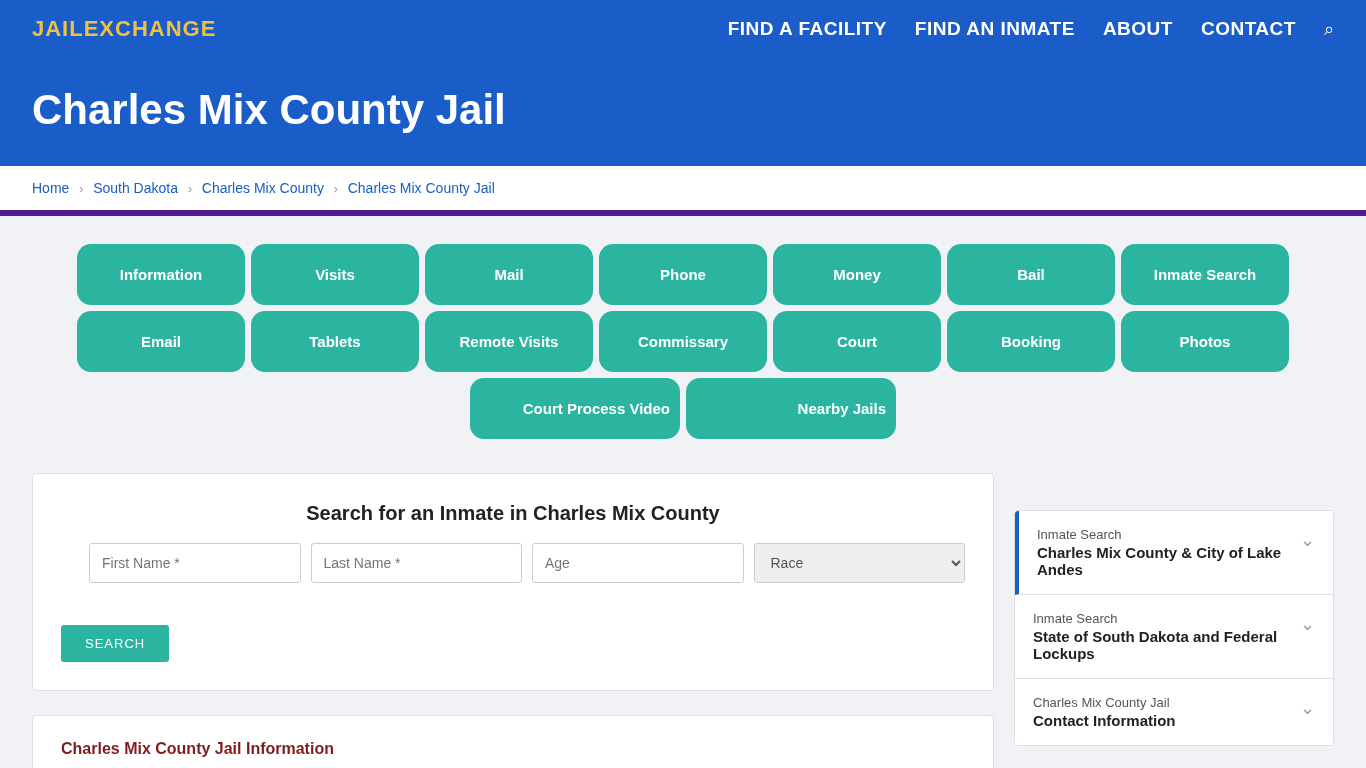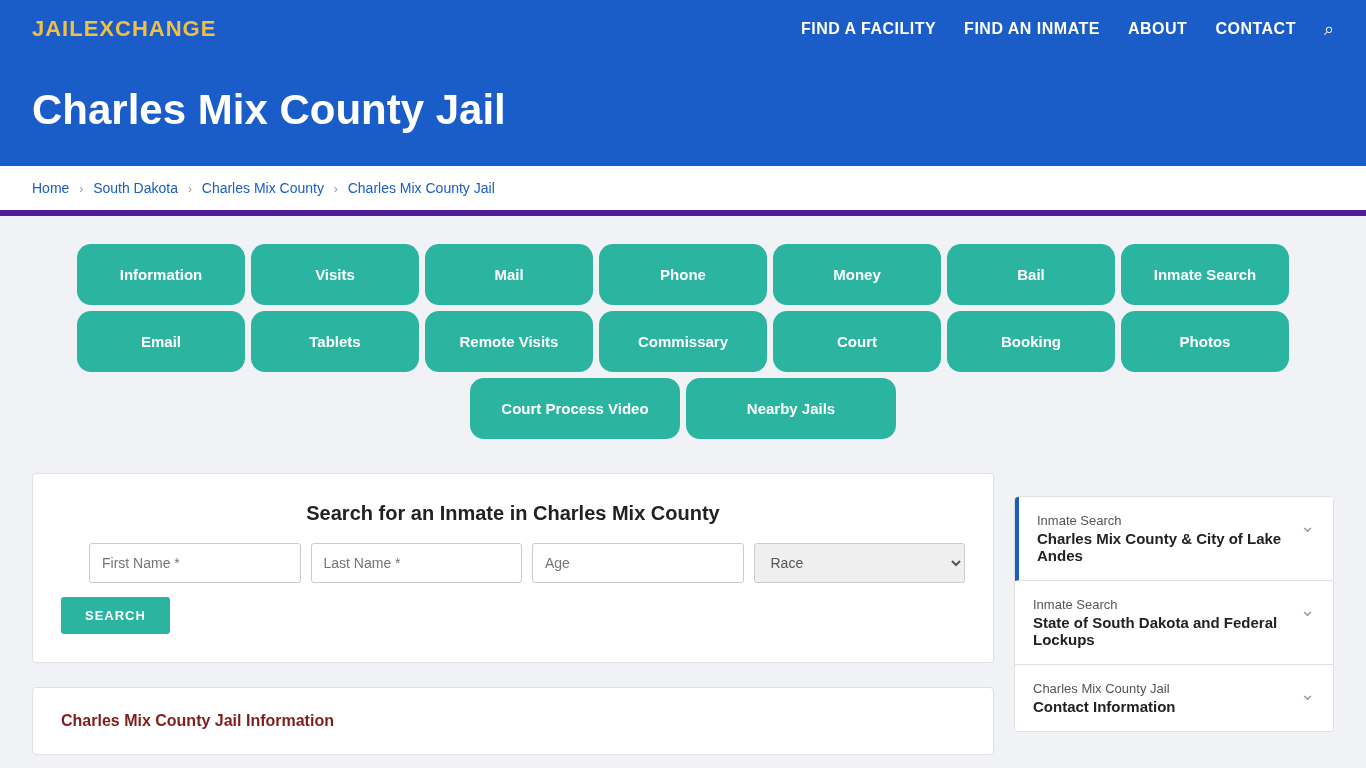--- a/index.html
+++ b/index.html
@@ -22,21 +22,21 @@
     }
     .navbar-logo span { color: #f0c040; }
     .navbar-nav {
       display: flex;
       align-items: center;
       gap: 28px;
     }
     .navbar-nav a {
       color: #fff;
       text-decoration: none;
-      font-size: 16px;
+      font-size: 19px;
       font-weight: 700;
       letter-spacing: 0.5px;
       text-transform: uppercase;
       text-align: center;
     }
     .navbar-nav .search-icon {
       color: #fff;
       font-size: 18px;
       cursor: pointer;
     }
@@ -104,21 +104,21 @@
       font-size: 15px;
       font-weight: 600;
       cursor: pointer;
       min-width: 150px;
       flex: 1;
       max-width: 168px;
       text-align: center;
       border-radius: 14px;
       transition: background 0.2s;
     }
-    .grid-btn.wide { min-width: 180px; max-width: 210px; }
+    .grid-btn.wide { min-width: 180px; max-width: 210px; text-align: right; }
 
     
     .content-cols {
       display: flex;
       gap: 20px;
       align-items: center;
     }
     .content-left { flex: 1; min-width: 0; }
     .content-right { width: 320px; flex-shrink: 0; }
 
@@ -153,25 +153,26 @@
       min-width: 120px;
       color: #aaa;
     }
     .search-fields select { color: #555; }
     .search-btn {
       background: #2bb5a0;
       color: #fff;
       border: none;
       padding: 11px 24px;
       font-size: 13px;
-      font-weight: 700;
+      font-weight: 400;
       letter-spacing: 1px;
       border-radius: 3px;
       cursor: pointer;
       text-transform: uppercase;
+      margin-top: 28px;
     }
 
     
     .jail-info-section {
       background: #fff;
       border-radius: 4px;
       padding: 24px 28px;
       border: 1px solid #e0e0e0;
     }
     .jail-info-section h2 {

